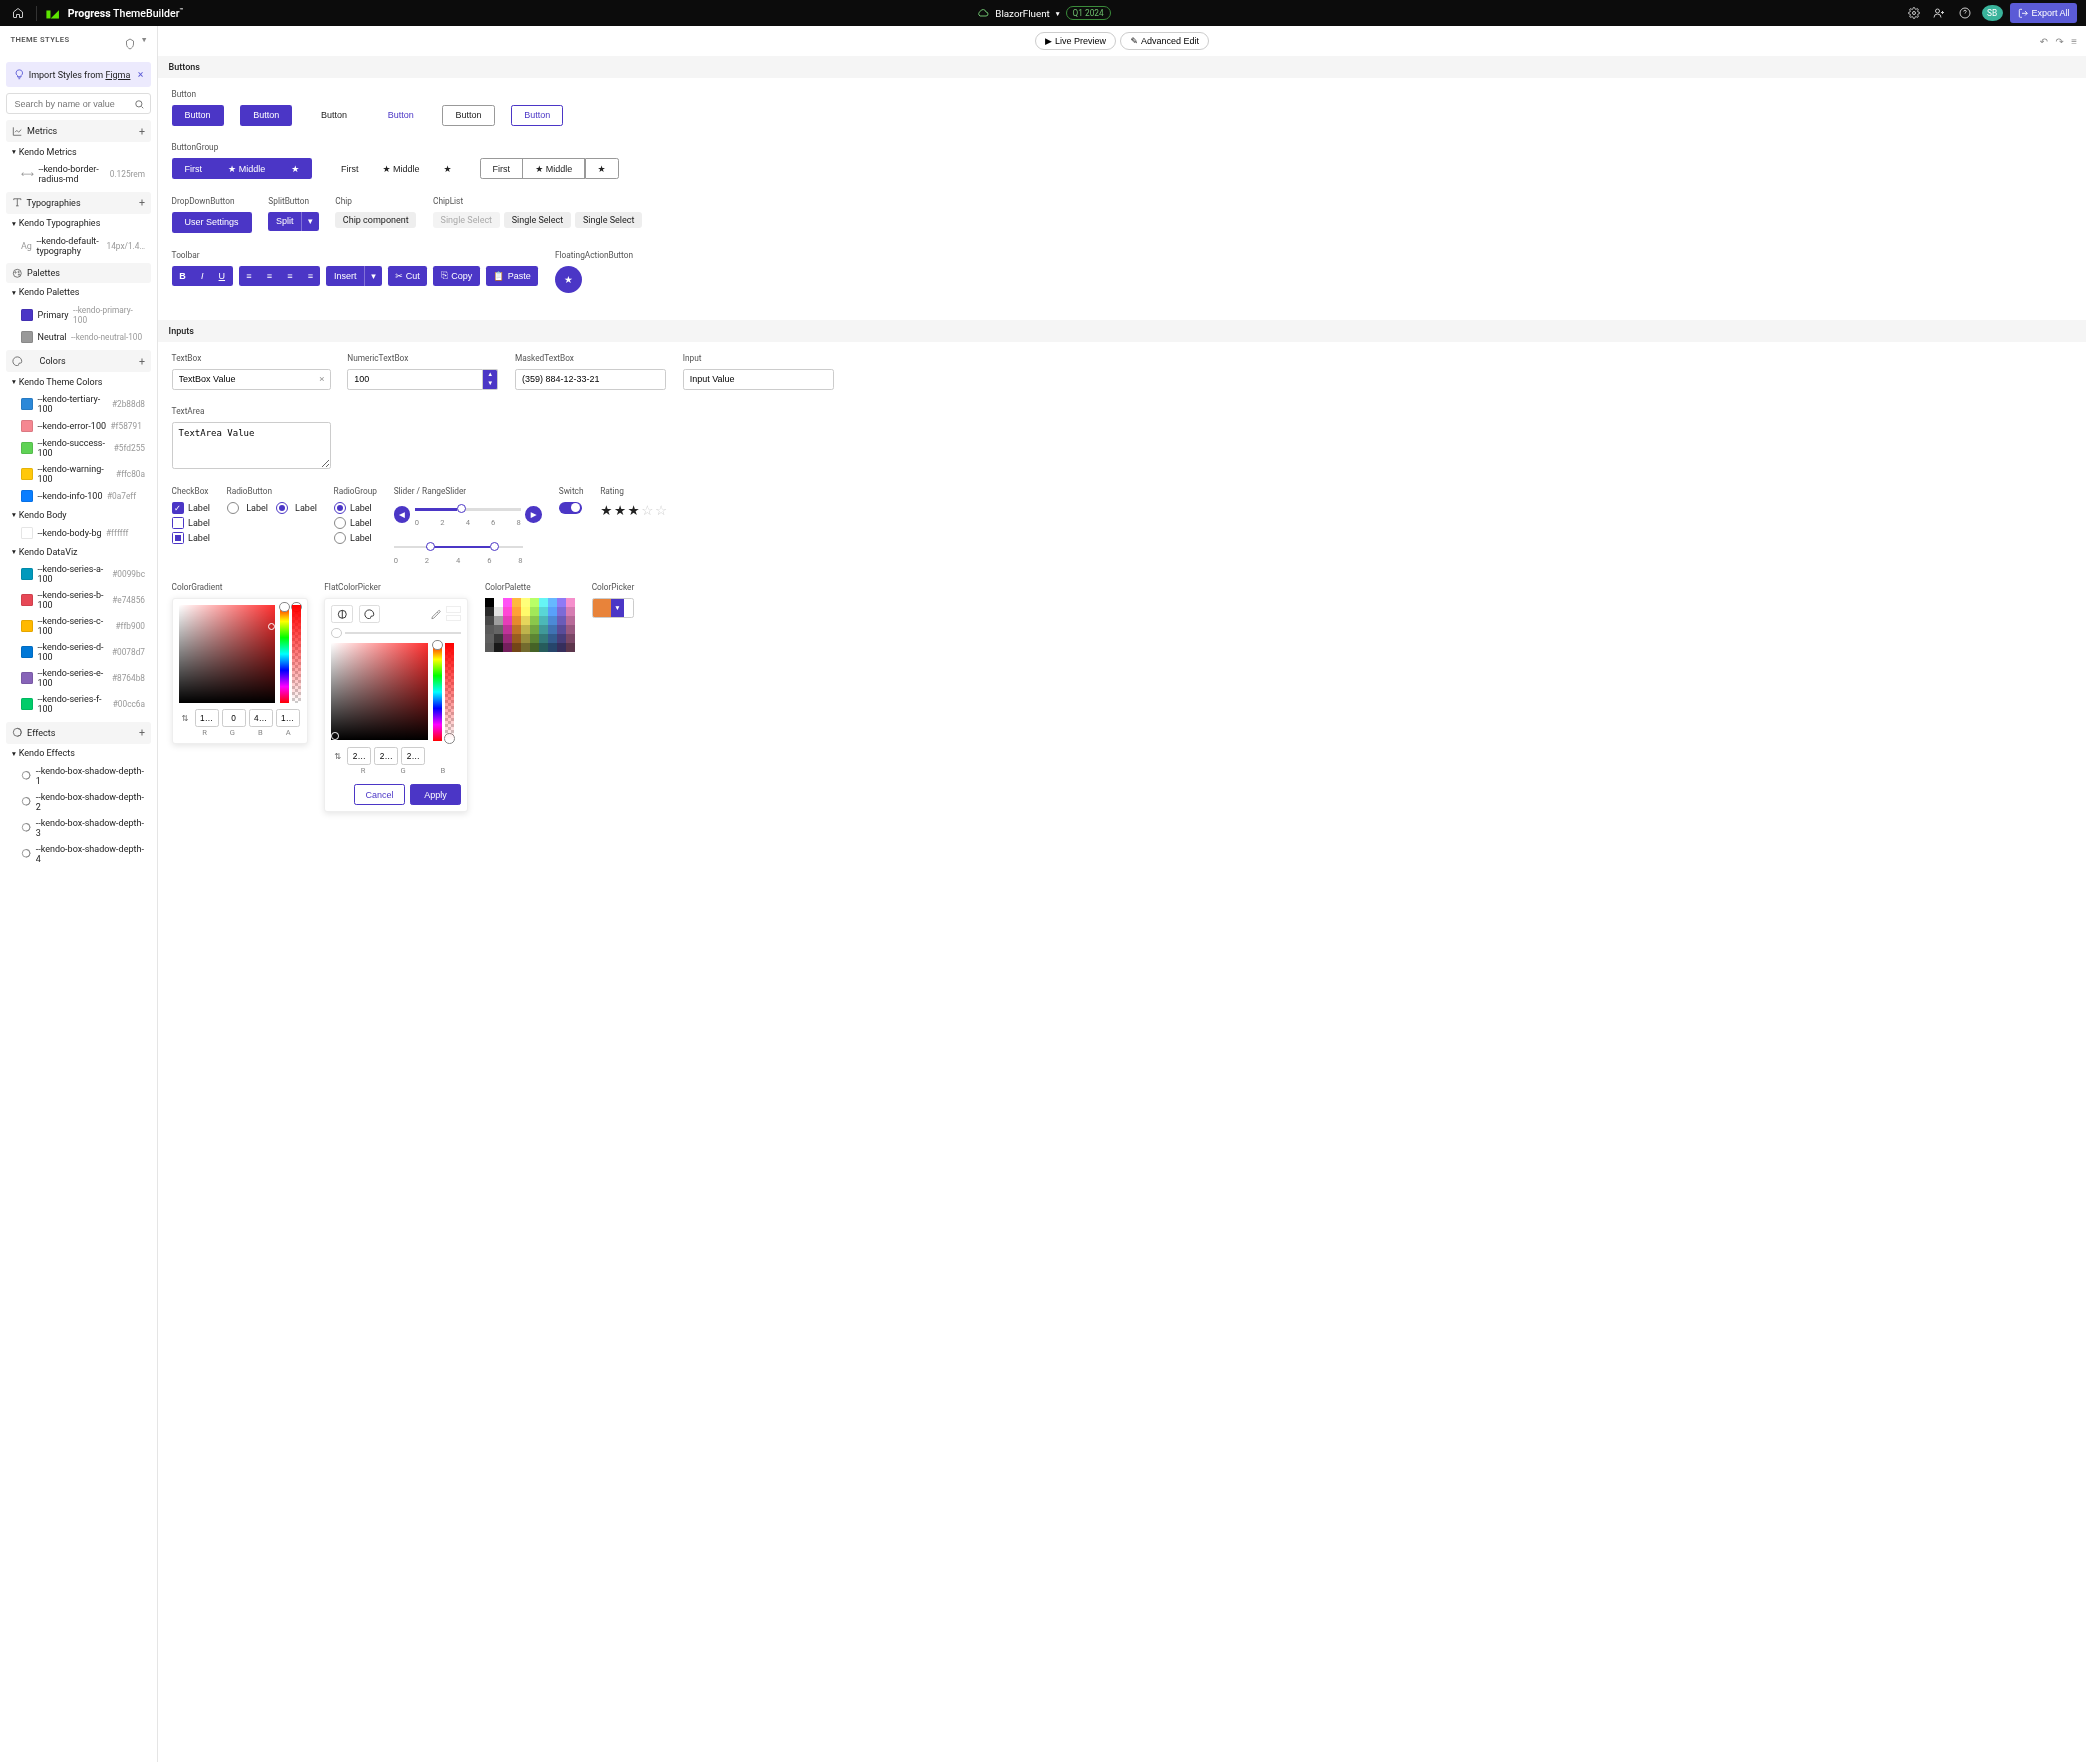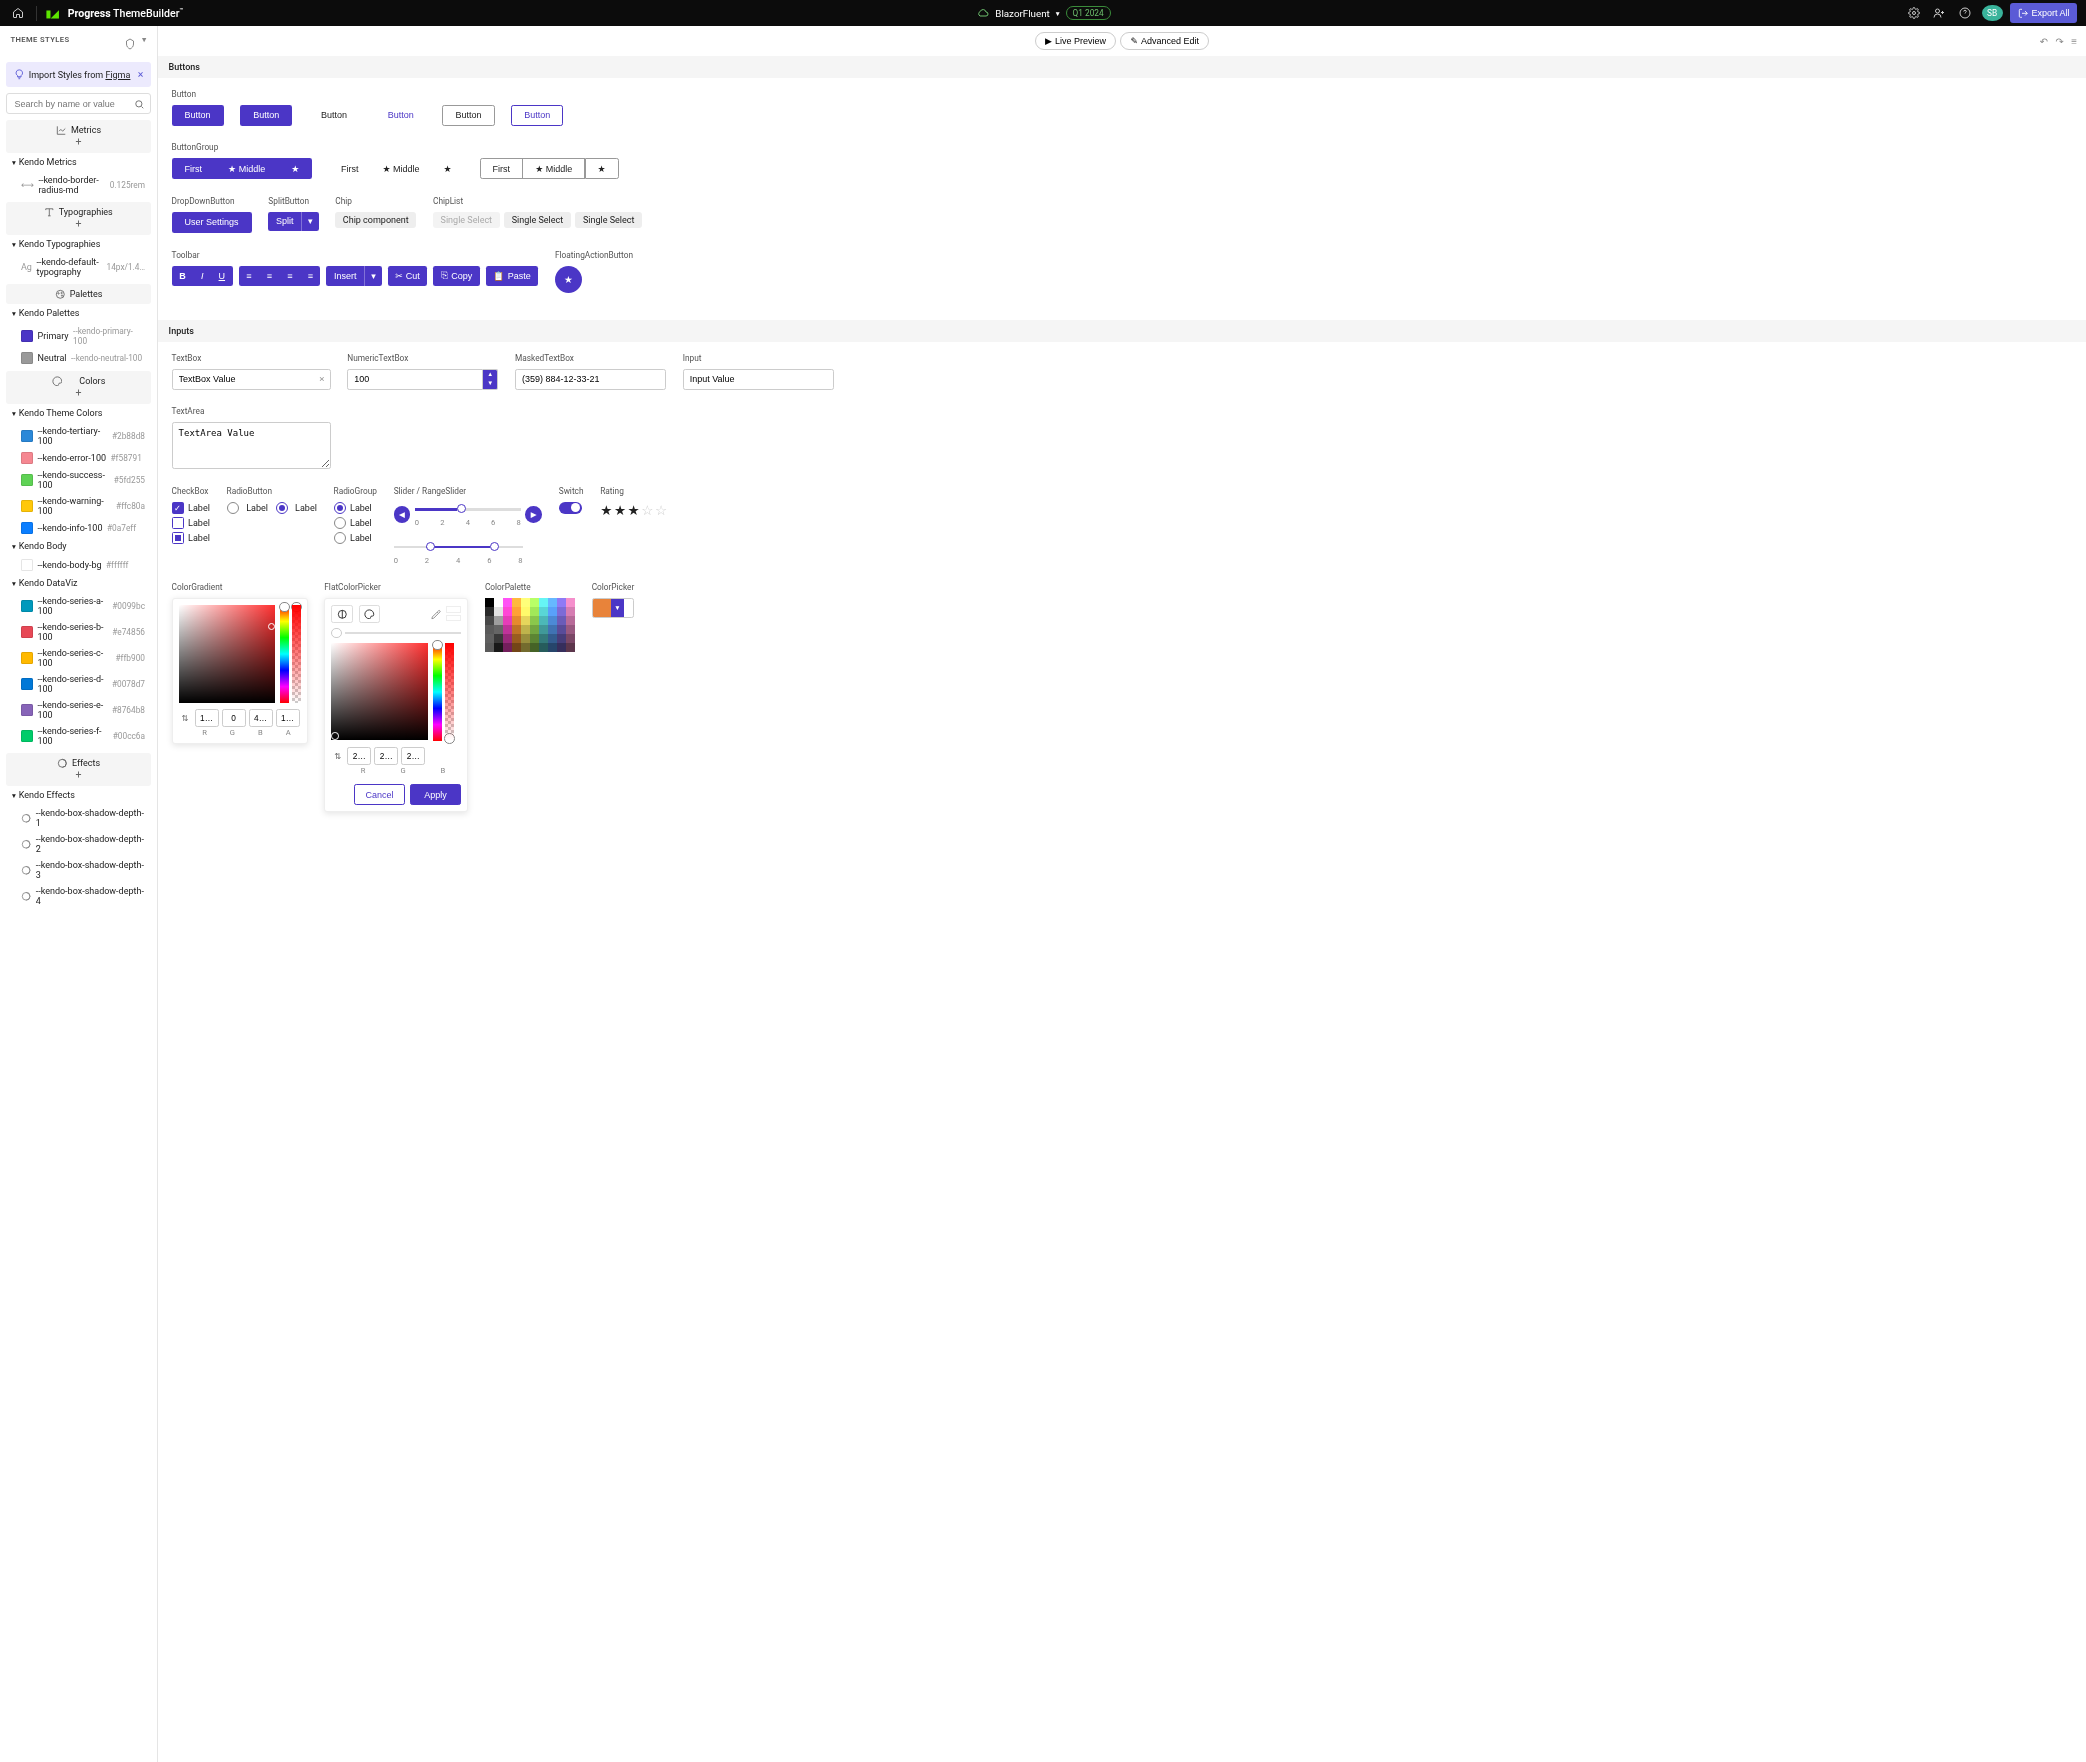--- a/index.html
+++ b/index.html
@@ -20,21 +20,21 @@
 
 .layout { display: flex; height: calc(100vh - 26px); }
 .sidebar { width: 158px; border-right: 0.8px solid #e5e5e5; overflow-y: auto; padding: 6px; background: #fff; }
 .side-title { font-size: 7.6px; font-weight: 600; letter-spacing: 0.4px; color: #555; padding: 3px 4.5px; display: flex; justify-content: space-between; }
 .figma-banner { background: #eceafd; border-radius: 3px; padding: 6px 7.6px; margin: 6px 0; display: flex; align-items: center; justify-content: space-between; font-size: 9px; }
 .figma-banner .close { color: #5b5bd6; cursor: pointer; font-size: 10.6px; }
 .figma-banner u { text-decoration: underline; }
 .search-wrap { position: relative; margin-bottom: 6px; }
 .search-input { width: 100%; border: 0.8px solid #ddd; border-radius: 3px; padding: 4.5px 21px 4.5px 7.6px; font-size: 9px; }
 .search-wrap .search-icon { position: absolute; right: 6px; top: 4.5px; color: #666; }
-.side-section { background: #f5f5f5; border-radius: 3px; padding: 4.5px 6px; margin-top: 4.5px; display: flex; justify-content: space-between; align-items: center; font-size: 9px; cursor: pointer; flex-direction: column; }
+.side-section { background: #f5f5f5; border-radius: 3px; padding: 4.5px 6px; margin-top: 4.5px; display: flex; justify-content: space-between; align-items: center; font-size: 9px; cursor: pointer; }
 .side-section .plus { color: #666; font-size: 10.6px; }
 .side-group { padding: 4.5px 6px; font-size: 9px; display: flex; align-items: center; gap: 3px; cursor: pointer; }
 .side-group .chev { font-size: 7.6px; }
 .side-item { padding: 3px 6px 3px 15px; font-size: 9px; display: flex; align-items: center; gap: 4.5px; cursor: pointer; }
 .side-item .sub { color: #999; font-size: 8.3px; }
 .swatch { width: 12px; height: 12px; border-radius: 1.5px; flex-shrink: 0; border: 0.8px solid rgba(0,0,0,0.1); }
 .side-ico { width:10.6px; height:10.6px; flex-shrink:0; color:#666;}
 
 .main { flex: 1; overflow-y: auto; background: #fff; display:flex; flex-direction:column;}
 .preview-bar { display: flex; justify-content: center; align-items: center; padding: 6px 0; gap: 4.5px; position:relative; }

